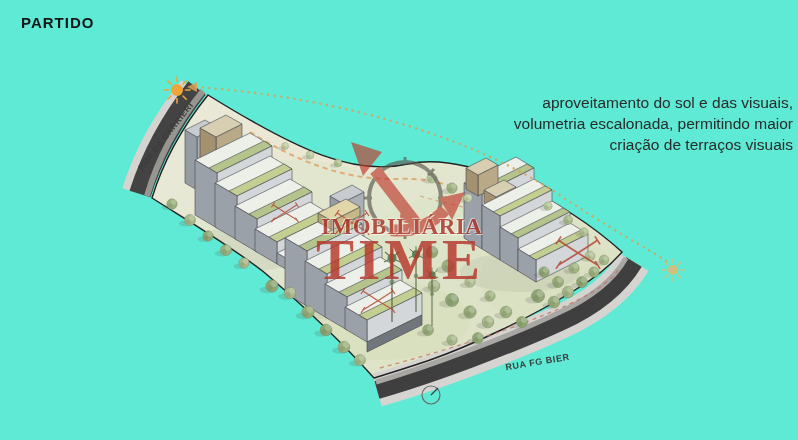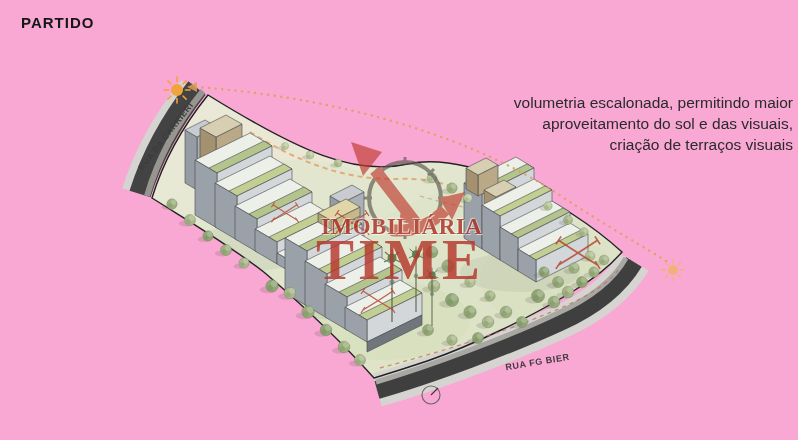--- a/index.html
+++ b/index.html
@@ -1,18 +1,18 @@
 <!DOCTYPE html>
 <html><head>
 <meta charset="utf-8">
 <style>
   html,body{margin:0;padding:0;}
   .stage{
     position:relative;width:798px;height:440px;overflow:hidden;
-    background:#f9a8d4;
+    background:#5eead4;
     font-family:"Liberation Sans",sans-serif;
   }
   .page-title{
     position:absolute;left:21px;top:14px;
     font-size:15px;font-weight:700;letter-spacing:1px;color:#161616;
   }
   .annotation{
     position:absolute;right:5px;top:92px;width:300px;
     text-align:right;font-size:15.5px;line-height:1.36;color:#2a2a2a;
   }
@@ -34,22 +34,22 @@
   }
 </style>
 </head>
 <body>
 
 <div class="stage">
 
   <div class="page-title">PARTIDO</div>
 
   <div class="annotation">
+    <div>aproveitamento do sol e das visuais,</div>
     <div>volumetria escalonada, permitindo maior</div>
-    <div>aproveitamento do sol e das visuais,</div>
     <div>criação de terraços visuais</div>
   </div>
 
   <svg class="plan-svg" width="798" height="440" viewBox="0 0 798 440">
     <defs>
       <linearGradient id="gGround" x1="0" y1="0" x2="1" y2="1">
         <stop offset="0" stop-color="#ebe9d9"></stop>
         <stop offset="0.45" stop-color="#e2e6cf"></stop>
         <stop offset="1" stop-color="#dae0c2"></stop>
       </linearGradient>

